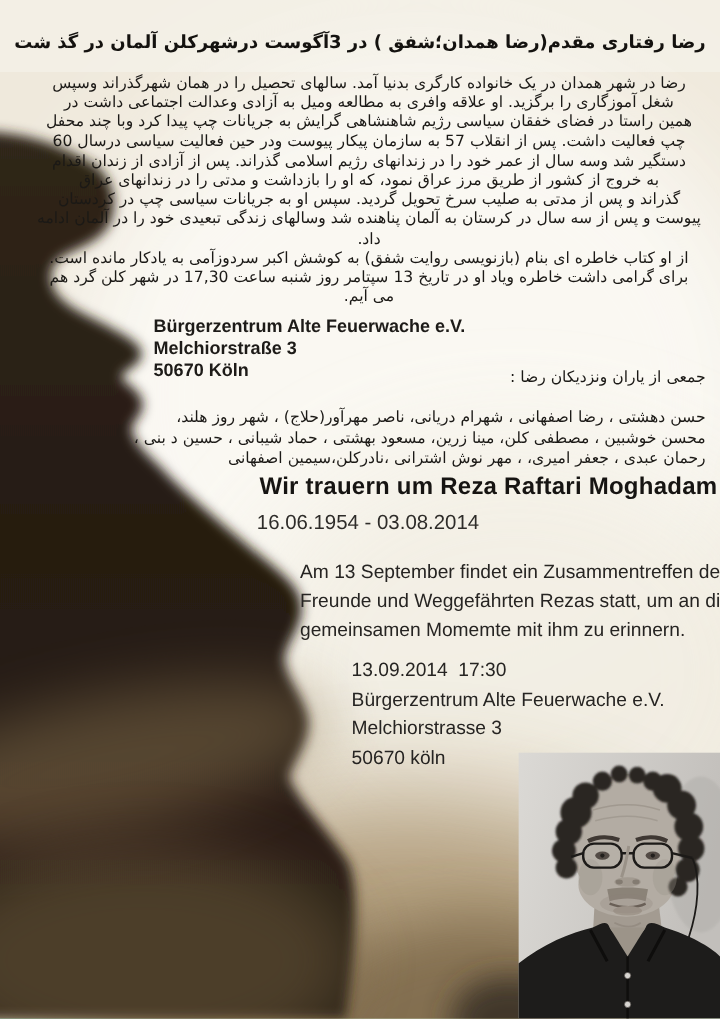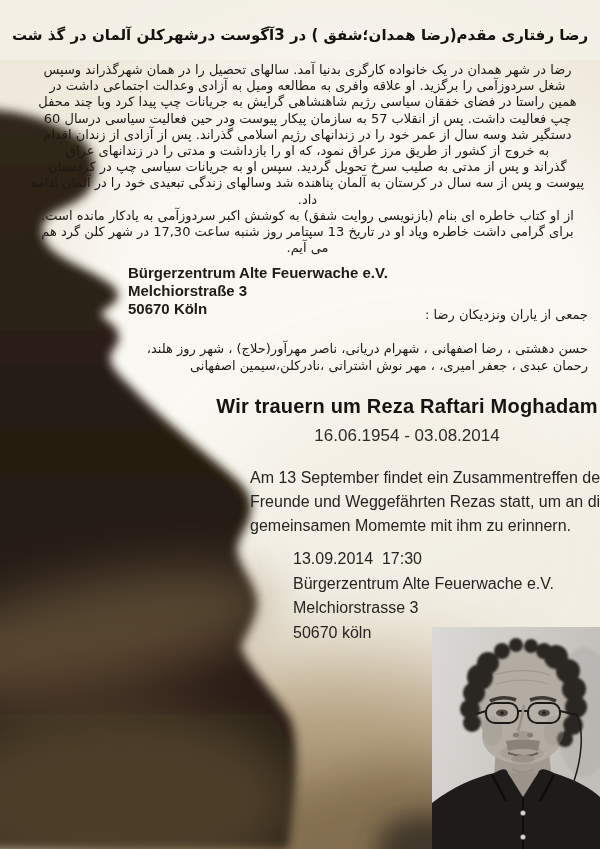--- a/index.html
+++ b/index.html
@@ -9,21 +9,21 @@
   .abs{position:absolute;z-index:2;}
   .fa{direction:rtl;unicode-bidi:plaintext;font-family:"DejaVu Sans","Liberation Sans",sans-serif;color:#1b1916;}
   .title-fa{top:26px;left:0;right:0;text-align:center;font-size:15px;font-weight:bold;color:#14120f;}
   .bio-fa{top:62px;right:15px;left:30px;text-align:center;font-size:13px;line-height:16.2px;}
   .bio-fa div{white-space:nowrap;}
   .venue1{top:264px;left:128px;font-size:15px;font-weight:bold;line-height:18px;color:#1d1b18;}
   .friends-fa{top:306px;right:12px;left:30px;text-align:right;font-size:13px;line-height:17px;}
   .friends-fa .hdr{margin-bottom:17px;}
   .friends-fa div{white-space:nowrap;}
   .de-heading{top:395px;left:214px;width:386px;text-align:center;font-size:20px;font-weight:bold;color:#161412;letter-spacing:0.2px;white-space:nowrap;}
-  .de-dates{top:426px;left:214px;width:386px;text-align:center;font-size:17px;color:#2e2c29;}
+  .de-dates{top:426px;left:214px;width:386px;font-size:17px;color:#2e2c29;}
   .de-para{top:466px;left:250px;font-size:16px;line-height:24px;color:#262422;}
   .de-para div{white-space:nowrap;}
   .de-event{top:547px;left:277px;font-size:16px;line-height:24.5px;color:#262422;}
   .de-event div{white-space:pre;margin-left:16px;}
   #portrait{position:absolute;left:432px;top:627px;width:168px;height:222px;z-index:3;}
 </style>
 </head>
 <body>
 
 <div id="flyer">
@@ -75,21 +75,21 @@
       C 300 740, 296 790, 288 849
       L -40 849 Z"></path>
     <ellipse cx="90" cy="635" rx="190" ry="55" fill="#8f7851" opacity="0.45" filter="url(#b25)" transform="rotate(-12 90 635)"></ellipse>
     <ellipse cx="120" cy="800" rx="175" ry="95" fill="#6e5a3e" opacity="0.5" filter="url(#b25)"></ellipse>
   </svg>
 
   <div class="abs fa title-fa">رضا رفتاری مقدم(رضا همدان؛شفق ) در  3آگوست درشهرکلن آلمان در گذ شت</div>
 
   <div class="abs fa bio-fa">
     <div>رضا در شهر همدان در یک خانواده کارگری بدنیا آمد. سالهای تحصیل را در همان شهرگذراند وسپس</div>
-    <div>شغل سردوزآمی را برگزید. او علاقه وافری به مطالعه ومیل به آزادی وعدالت اجتماعی داشت در</div>
+    <div>شغل آموزگاری را برگزید. او علاقه وافری به مطالعه ومیل به آزادی وعدالت اجتماعی داشت در</div>
     <div>همین راستا در فضای خفقان سیاسی رژیم شاهنشاهی گرایش به جریانات چپ پیدا کرد وبا چند محفل</div>
     <div>چپ فعالیت داشت. پس از انقلاب 57 به سازمان پیکار پیوست ودر حین فعالیت سیاسی درسال 60</div>
     <div>دستگیر شد وسه سال از عمر خود را در زندانهای رژیم اسلامی گذراند. پس از آزادی از زندان اقدام</div>
     <div>به خروج از کشور از طریق  مرز عراق نمود، که او را بازداشت و مدتی را در زندانهای عراق</div>
     <div>گذراند و پس از مدتی به صلیب سرخ تحویل گردید. سپس او به جریانات سیاسی چپ در کردستان</div>
     <div>پیوست و پس از سه سال در کرستان به آلمان پناهنده شد وسالهای زندگی تبعیدی خود را در آلمان ادامه</div>
     <div>داد.</div>
     <div>از او کتاب خاطره ای بنام (بازنویسی روایت شفق) به کوشش اکبر سردوزآمی به یادکار مانده است.</div>
     <div>برای گرامی داشت  خاطره ویاد او در تاریخ 13 سپتامر روز شنبه ساعت 17,30 در شهر کلن گرد هم</div>
     <div>می آیم.</div>
@@ -97,20 +97,21 @@
 
   <div class="abs venue1">
     <div>Bürgerzentrum Alte Feuerwache e.V.</div>
     <div>Melchiorstraße 3</div>
     <div>50670 Köln</div>
   </div>
 
   <div class="abs fa friends-fa">
     <div class="hdr">جمعی از یاران ونزدیکان رضا :</div>
     <div>حسن دهشتی ، رضا اصفهانی ، شهرام دریانی، ناصر مهرآور(حلاج) ، شهر روز هلند،</div>
+    <div>محسن خوشبین ، مصطفی کلن، مینا زرین، مسعود بهشتی ، حماد شیبانی ، حسین د بنی ،</div>
     <div>رحمان عبدی ، جعفر امیری، ، مهر نوش اشترانی  ،نادرکلن،سیمین اصفهانی</div>
   </div>
 
   <div class="abs de-heading">Wir trauern um Reza Raftari Moghadam</div>
   <div class="abs de-dates">16.06.1954 - 03.08.2014</div>
 
   <div class="abs de-para">
     <div>Am 13 September findet ein Zusammentreffen der</div>
     <div>Freunde und Weggefährten Rezas statt, um an die</div>
     <div>gemeinsamen Momemte mit ihm zu erinnern.</div>

